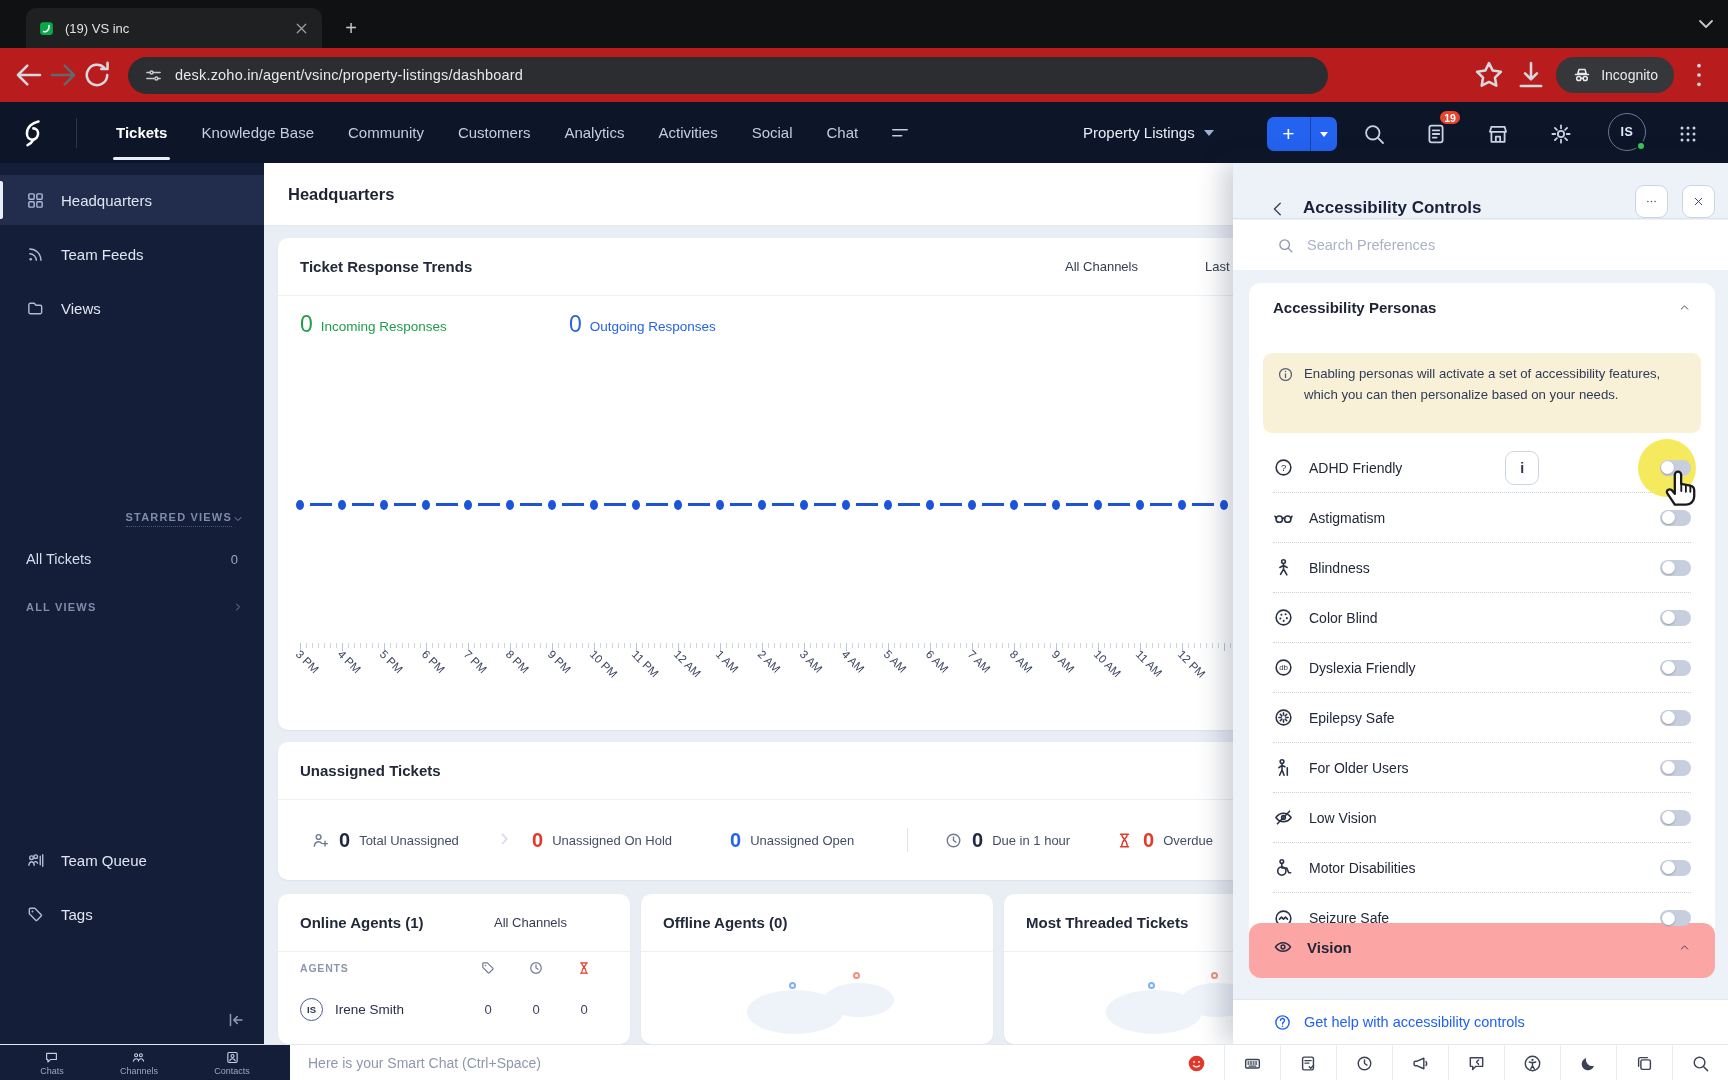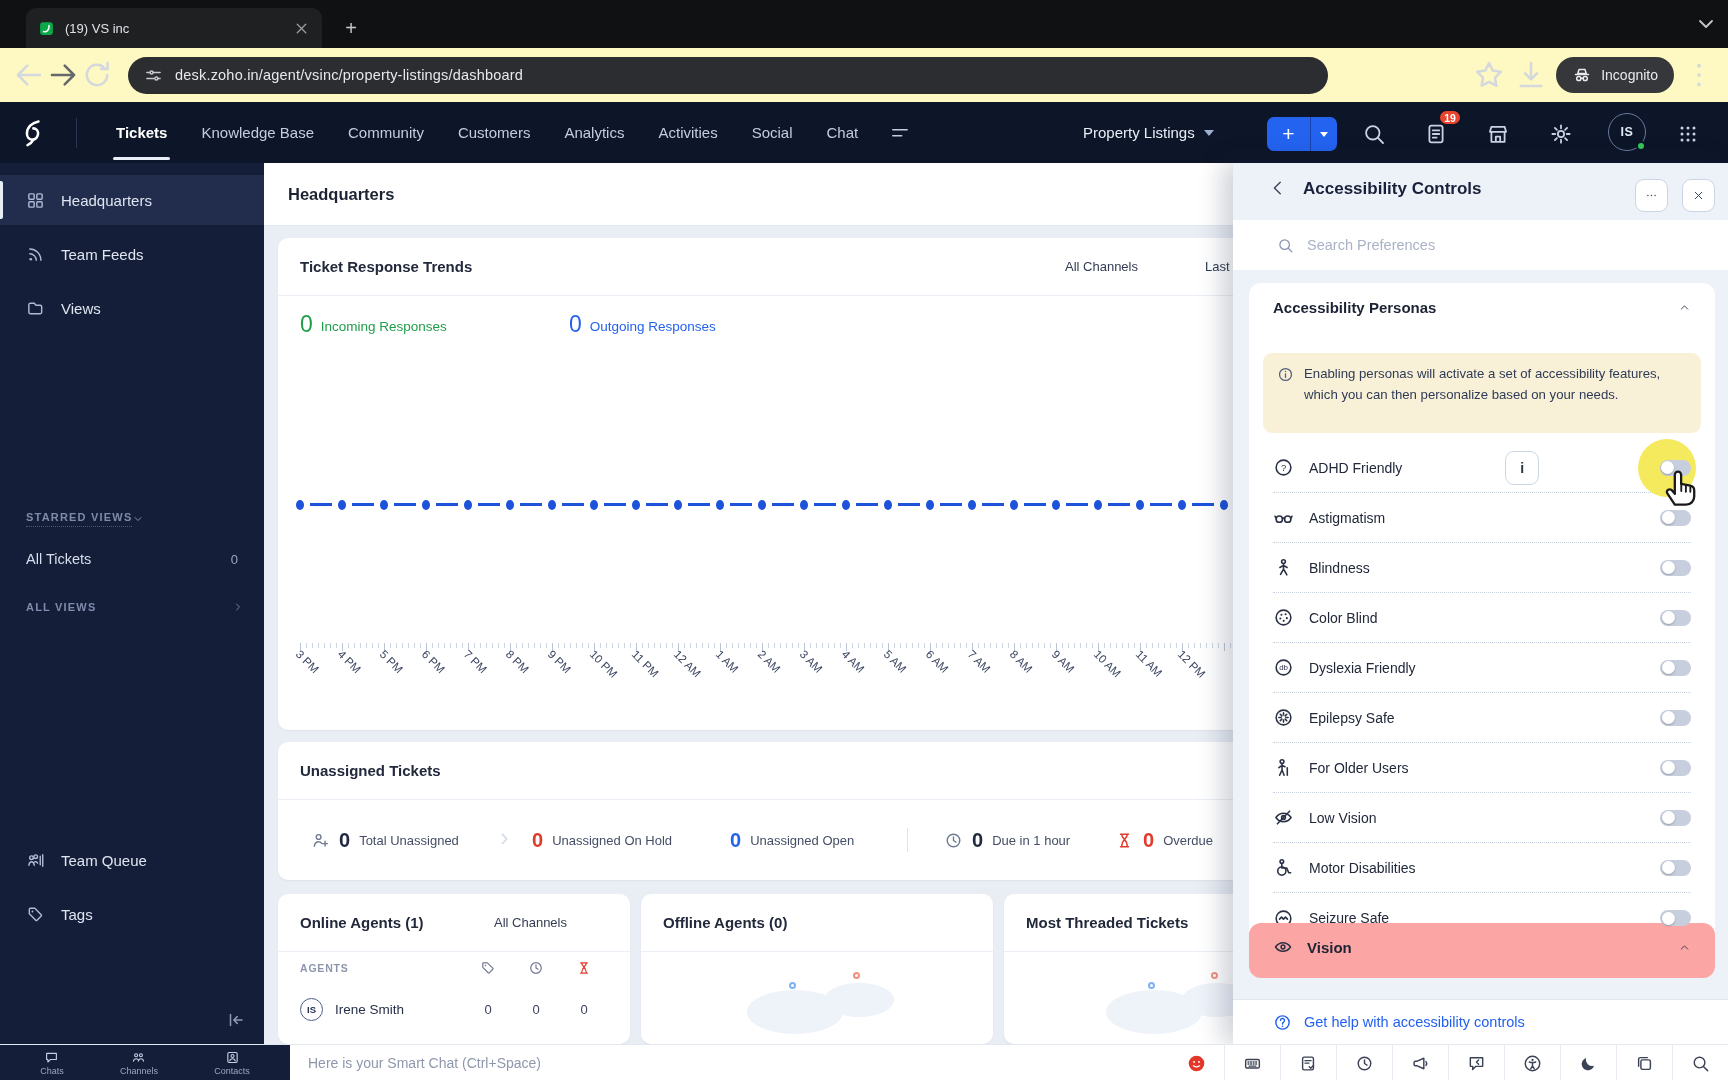--- a/index.html
+++ b/index.html
@@ -13,21 +13,21 @@
 
   
   #tabstrip{left:0;top:0;width:1728px;height:48px;background:#101113}
   #tab{left:26px;top:8px;width:296px;height:40px;background:#1e2022;border-radius:10px 10px 0 0;
     display:flex;align-items:center;padding:0 12px;color:#dfe2e6;font-size:13px;gap:10px}
   #tab .fav{width:17px;height:17px}
   #tab .title{flex:1;white-space:nowrap;overflow:hidden}
   #tab .tclose{width:17px;height:17px;color:#9aa0a6}
   #newtab{left:338px;top:15px;width:26px;height:26px;color:#c4c7cb;font-size:20px;display:flex;align-items:center;justify-content:center;border-radius:50%}
   #tabchev{left:1694px;top:12px;width:24px;height:24px;color:#c4c7cb}
-  #toolbar{left:0;top:48px;width:1728px;height:54px;background:#fef9c3;display:flex;align-items:center}
+  #toolbar{left:0;top:48px;width:1728px;height:54px;background:#b91c1c;display:flex;align-items:center}
   .tbtn{width:34px;height:34px;border-radius:50%;display:flex;align-items:center;justify-content:center;color:#d5d8dc}
   .tbtn.dim{color:#64676b}
   #backbtn{margin-left:12px} 
   #urlpill{margin-left:14px;width:1200px;height:37px;border-radius:19px;background:#2b2d30;display:flex;align-items:center;padding:0 16px;gap:12px}
   #urlpill .tune{width:19px;height:19px;color:#c7cbd0}
   #urltext{color:#e7e9eb;font-size:14.5px;letter-spacing:.2px}
   #rightctl{position:absolute;right:12px;top:48px;height:54px;display:flex;align-items:center;gap:8px}
   #incog{height:36px;border-radius:18px;background:#35373b;display:flex;align-items:center;gap:9px;padding:0 16px;color:#e8eaed;font-size:14px}
   #incog .ihat{width:20px;height:20px;color:#e8eaed}
 
@@ -55,21 +55,21 @@
   #appsgrid{left:1678px;top:124px;width:20px;height:20px;color:#c9d2e6}
 
   
   #sidebar{left:0;top:163px;width:264px;height:881px;background:var(--navy,#141e38)}
   .sb-item{display:flex;align-items:center;height:50px;padding-left:26px;gap:16px;color:#dfe5f1;font-size:15px;cursor:pointer;position:relative}
   .sb-item .ico{width:19px;height:19px;color:#aeb9d4}
   .sb-item.active{background:#222c4c}
   .sb-item.active::before{content:"";position:absolute;left:0;top:6px;bottom:6px;width:3px;background:#e9eef7;border-radius:0 2px 2px 0}
   #sb-primary{position:absolute;top:12px;left:0;right:0;display:flex;flex-direction:column;gap:4px}
   #sb-starred{position:absolute;top:348px;left:26px;right:20px;color:#7e8bab}
-  #sb-starred .hdr{display:flex;align-items:center;justify-content:flex-start}
+  #sb-starred .hdr{display:flex;align-items:center;justify-content:flex-end}
   #sb-starred .hdr .txt{font-size:11px;font-weight:700;letter-spacing:1.2px;border-bottom:1px dotted #4a5878;padding-bottom:3px}
   #sb-starred .chev{width:12px;height:12px;color:#8e9ab5}
   .sb-starred-item{display:flex;justify-content:space-between;align-items:center;margin-top:24px;color:#d7deed;font-size:14.5px;cursor:pointer}
   .sb-starred-item .cnt{color:#9aa6c2;font-size:13px;padding-right:6px}
   #sb-allviews{position:absolute;top:438px;left:26px;right:20px;display:flex;justify-content:space-between;align-items:center;
     color:#7e8bab;font-size:11px;font-weight:700;letter-spacing:1.2px;cursor:pointer}
   #sb-queues{position:absolute;top:672px;left:0;right:0;display:flex;flex-direction:column;gap:4px}
   #sb-collapse{position:absolute;right:18px;bottom:14px;width:20px;height:20px;color:#8e9ab5;cursor:pointer}
 
   
@@ -126,21 +126,21 @@
   .agent-row .av{width:23px;height:23px;border-radius:50%;border:1.5px solid #4d5e86;color:#273250;font-size:9.5px;font-weight:700;
     display:flex;align-items:center;justify-content:center}
   .agent-row .nm{font-size:13.5px;color:#273049;margin-left:12px}
   .agent-row .cols{margin-left:auto;display:flex}
   .agent-row .colw{font-size:13px;color:#39425c}
   .cloud{position:absolute;background:#eef2f9;border-radius:50%}
   .clouddot{position:absolute;width:7px;height:7px;border-radius:50%;background:#fff}
 
   
   #panel{left:1233px;top:163px;width:495px;height:881px;background:var(--panelbg,#edf1f8);box-shadow:-10px 0 24px rgba(25,35,65,.22)}
-  #panelhdr{position:absolute;left:0;top:16px;right:0;height:56px;display:flex;align-items:flex-start;border-bottom:1px solid #dde3ee}
+  #panelhdr{position:absolute;left:0;top:0;right:0;height:56px;display:flex;align-items:flex-end;border-bottom:1px solid #dde3ee}
   #panelback{width:18px;height:18px;color:#39425c;margin-left:36px;cursor:pointer}
   #paneltitle{font-size:17px;font-weight:700;color:#18203a;margin-left:16px}
   .sqbtn{width:33px;height:33px;border-radius:9px;border:1px solid #cdd5e4;background:#fff;display:flex;align-items:center;justify-content:center;color:#39425c;cursor:pointer}
   #panelhdr .btns{margin-left:auto;margin-right:13px;display:flex;gap:14px}
   #searchstrip{position:absolute;left:0;top:57px;right:0;height:50px;background:#fff;display:flex;align-items:center;padding-left:44px;gap:13px}
   #searchstrip .ico{width:17px;height:17px;color:#8a94ab}
   #searchstrip input{border:0;outline:0;font-size:14.5px;color:#2a3350;width:320px;font-family:inherit;background:transparent}
   #searchstrip input::placeholder{color:#a9b2c6}
   #personascard{position:absolute;left:16px;top:120px;width:466px;height:662px;background:#fff;border-radius:12px}
   .sec-hdr{display:flex;align-items:center;height:48px;padding:0 24px}

